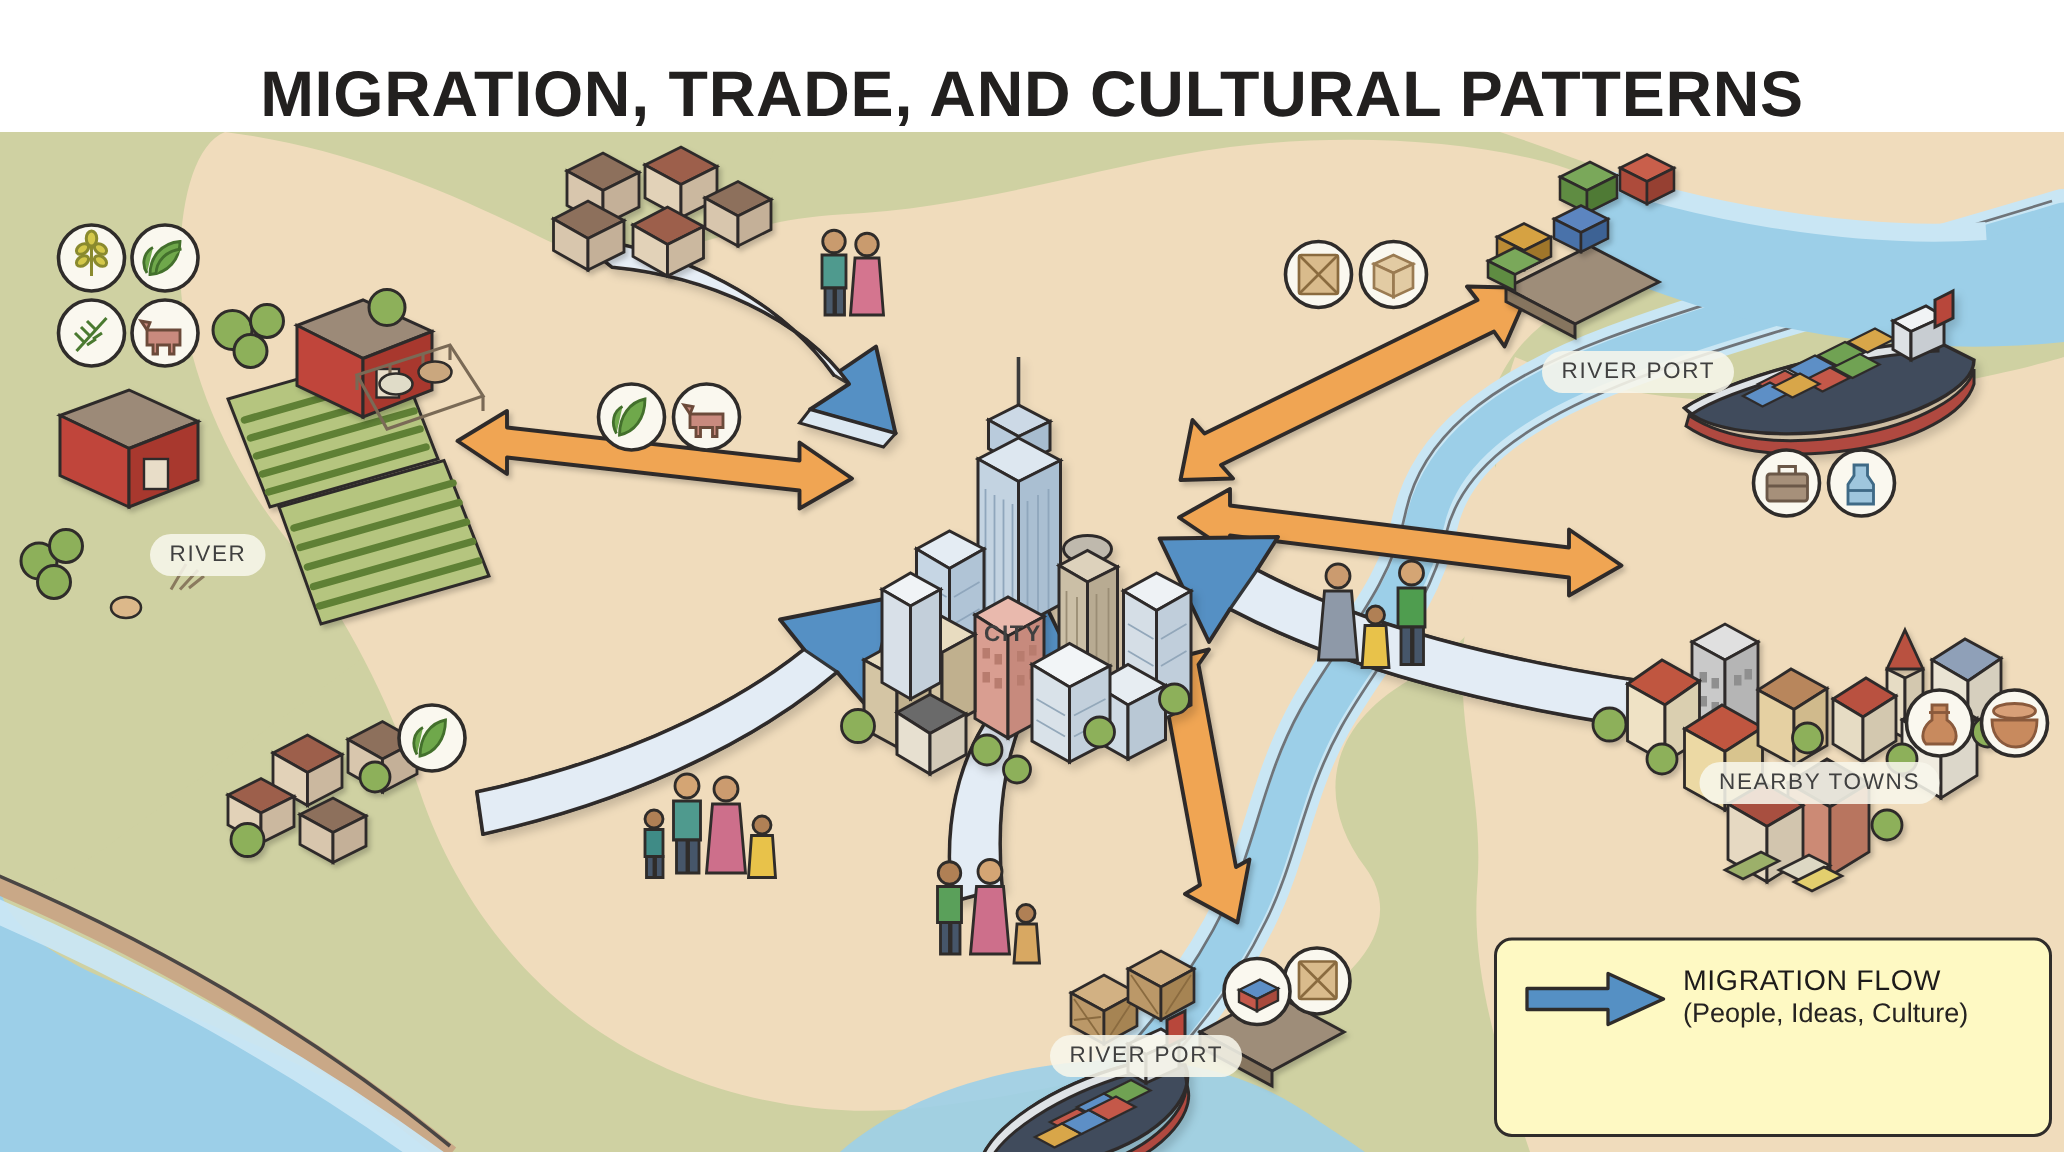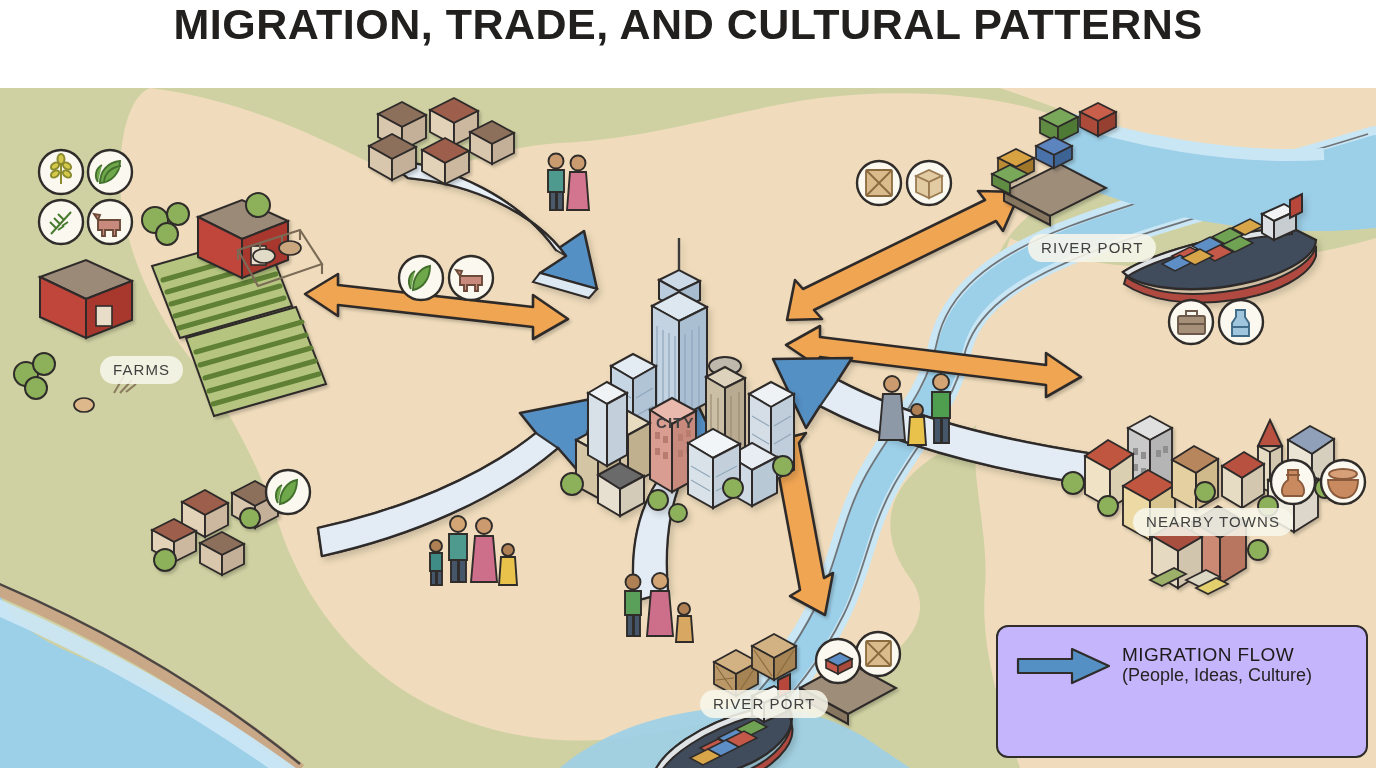--- a/index.html
+++ b/index.html
@@ -17,21 +17,21 @@
     background: #fdfdfb;
   }
 
   
   #title-bar {
     position: absolute;
     left: 0; top: 0;
     width: 1376px; height: 88px;
     background: #ffffff;
     display: flex;
-    align-items: flex-start;
+    align-items: flex-end;
     justify-content: center;
     z-index: 60;
   }
   #title-text {
     font-size: 43px;
     font-weight: 700;
     letter-spacing: 0.5px;
     color: #22201f;
     white-space: nowrap;
     font-family: "Liberation Sans", sans-serif;
@@ -74,21 +74,21 @@
   #label-city         { left: 650px; top: 323px; }
   #label-river-port-n { left: 1028px; top: 146px; }
   #label-river-port-s { left: 700px; top: 602px; }
   #label-nearby-towns { left: 1093px; top: 420px; margin-left: 40px; }
 
   
   #legend {
     position: absolute;
     left: 996px; top: 625px;
     width: 372px; height: 133px;
-    background: #c4b5fd;
+    background: #fef9c3;
     border: 2.5px solid #2f2c2a;
     border-radius: 12px;
     z-index: 55;
     padding: 12px 14px 10px 16px;
   }
   .legend-row {
     display: flex;
     align-items: center;
     height: 53px;
   }
@@ -831,21 +831,21 @@
         <line x1="891" y1="553" x2="866" y2="578"></line>
       </g>
 
       <g stroke="#2f2c2a" stroke-width="1.6">
         <path fill="#5d8fc6" d="M826,572 L840,565 L852,571 L838,578 Z"></path>
         <path fill="#c4584a" d="M826,572 L838,578 L838,586 L826,580 Z"></path>
         <path fill="#a84a3c" d="M838,578 L852,571 L852,579 L838,586 Z"></path>
       </g>
     </svg>
 
-    <div class="place-label" id="label-farms">FARMS</div>
+    <div class="place-label" id="label-farms">RIVER</div>
     <div class="place-label bare" id="label-city">CITY</div>
     <div class="place-label" id="label-river-port-n">RIVER PORT</div>
     <div class="place-label" id="label-river-port-s">RIVER PORT</div>
     <div class="place-label" id="label-nearby-towns">NEARBY TOWNS</div>
 
   </div>
 
   <div id="legend">
 
     <div class="legend-row">

